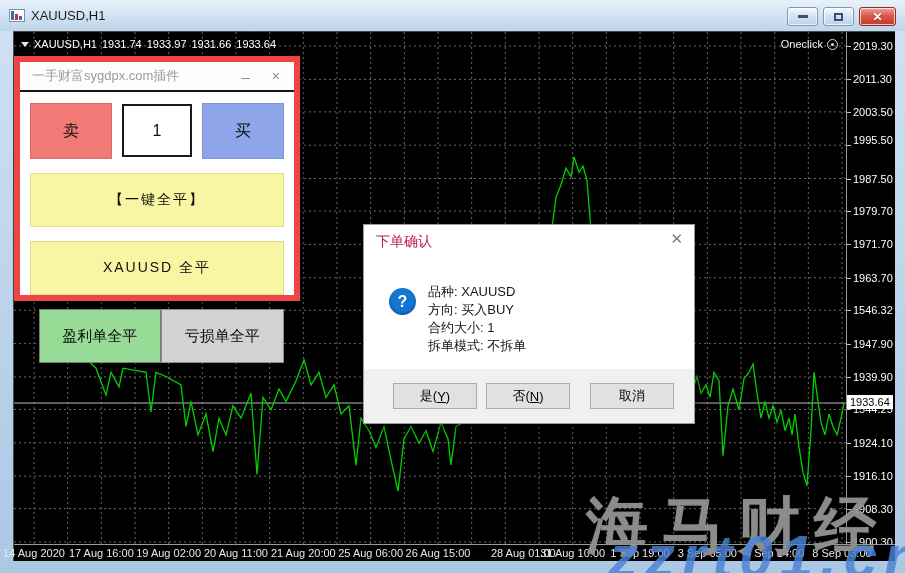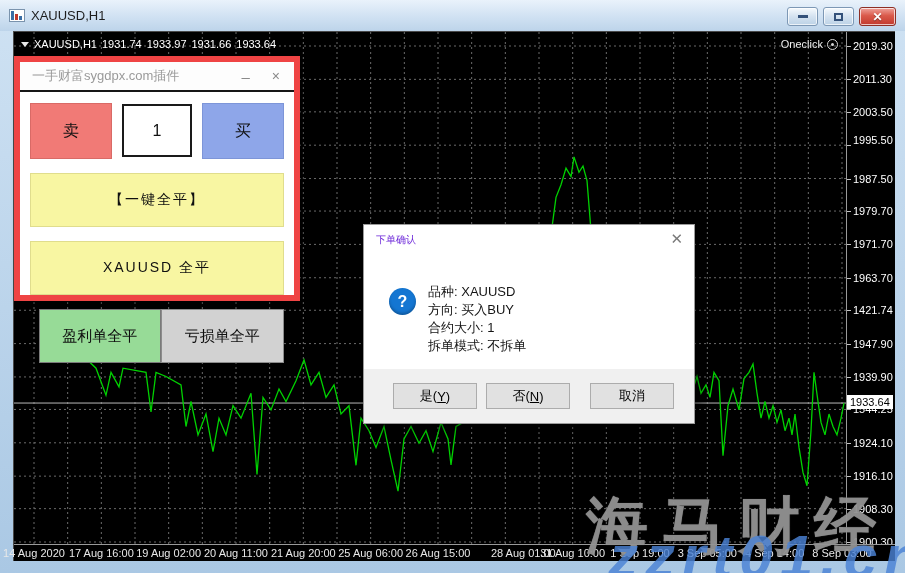--- a/index.html
+++ b/index.html
@@ -68,21 +68,21 @@
     font-size:16px;font-family:inherit;color:#111;background:#fff;}
   .btn-buy{width:82px;height:56px;background:#8ea6e9;border:1px solid #7d95d8;font-size:16px;}
   .btn-yellow{width:100%;height:54px;background:#f8f6a2;border:1px solid #e0dd8d;
     font-size:14px;margin-top:14px;letter-spacing:2px;}
   .btn-green{width:124px;height:54px;background:#97db97;border:1px solid #7b7b7b;font-size:15px;}
   .btn-gray{width:126px;height:54px;background:#d2d2d2;border:1px solid #8c8c8c;font-size:15px;}
   .prow.last{margin-top:14px;padding-left:9px;}
   
   .dialog{position:absolute;left:363px;top:224px;width:332px;height:200px;background:#fff;
     border:1px solid #9b9b9b;box-shadow:4px 4px 10px rgba(0,0,0,.45);z-index:6;}
-  .dlg-title{position:absolute;left:12px;top:8px;color:#6d28d9;font-size:10px;}
+  .dlg-title{position:absolute;left:12px;top:8px;color:#be185d;font-size:14px;}
   .dlg-close{position:absolute;right:11px;top:5px;color:#7a7a7a;font-size:15px;cursor:default;}
   .dlg-icon{position:absolute;left:25px;top:63px;width:27px;height:27px;border-radius:50%;
     background:#1476d2;color:#fff;font-weight:bold;font-size:16px;
     display:flex;align-items:center;justify-content:center;
     box-shadow:inset 0 -2px 3px rgba(0,0,0,.25);}
   .dlg-lines{position:absolute;left:64px;top:58px;font-size:13px;color:#141414;line-height:18px;}
   .dlg-footer{position:absolute;left:0;right:0;bottom:0;height:54px;background:#f0f0f0;
     display:flex;align-items:center;padding:0 20px 0 29px;gap:9px;}
   .dlg-btn{width:88px;height:26px;background:#e1e1e1;border:1px solid #acacac;
     font-size:13px;color:#000;display:flex;align-items:center;justify-content:center;
@@ -190,21 +190,21 @@
       <div class="price-label" style="top: 102px;">1995.50</div>
       <div class="ptick" style="top: 146.545px;"></div>
       <div class="price-label" style="top: 140.545px;">1987.50</div>
       <div class="ptick" style="top: 179.055px;"></div>
       <div class="price-label" style="top: 173.055px;">1979.70</div>
       <div class="ptick" style="top: 212.4px;"></div>
       <div class="price-label" style="top: 206.4px;">1971.70</div>
       <div class="ptick" style="top: 245.745px;"></div>
       <div class="price-label" style="top: 239.745px;">1963.70</div>
       <div class="ptick" style="top: 278.255px;"></div>
-      <div class="price-label" style="top: 272.255px;">1421.74</div>
+      <div class="price-label" style="top: 272.255px;">1546.32</div>
       <div class="ptick" style="top: 311.6px;"></div>
       <div class="price-label" style="top: 305.6px;">1947.90</div>
       <div class="ptick" style="top: 344.945px;"></div>
       <div class="price-label" style="top: 338.945px;">1939.90</div>
       <div class="ptick" style="top: 377.455px;"></div>
       <div class="price-label" style="top: 371.455px;">1544.25</div>
       <div class="ptick" style="top: 410.8px;"></div>
       <div class="price-label" style="top: 404.8px;">1924.10</div>
       <div class="ptick" style="top: 444.145px;"></div>
       <div class="price-label" style="top: 438.145px;">1916.10</div>

